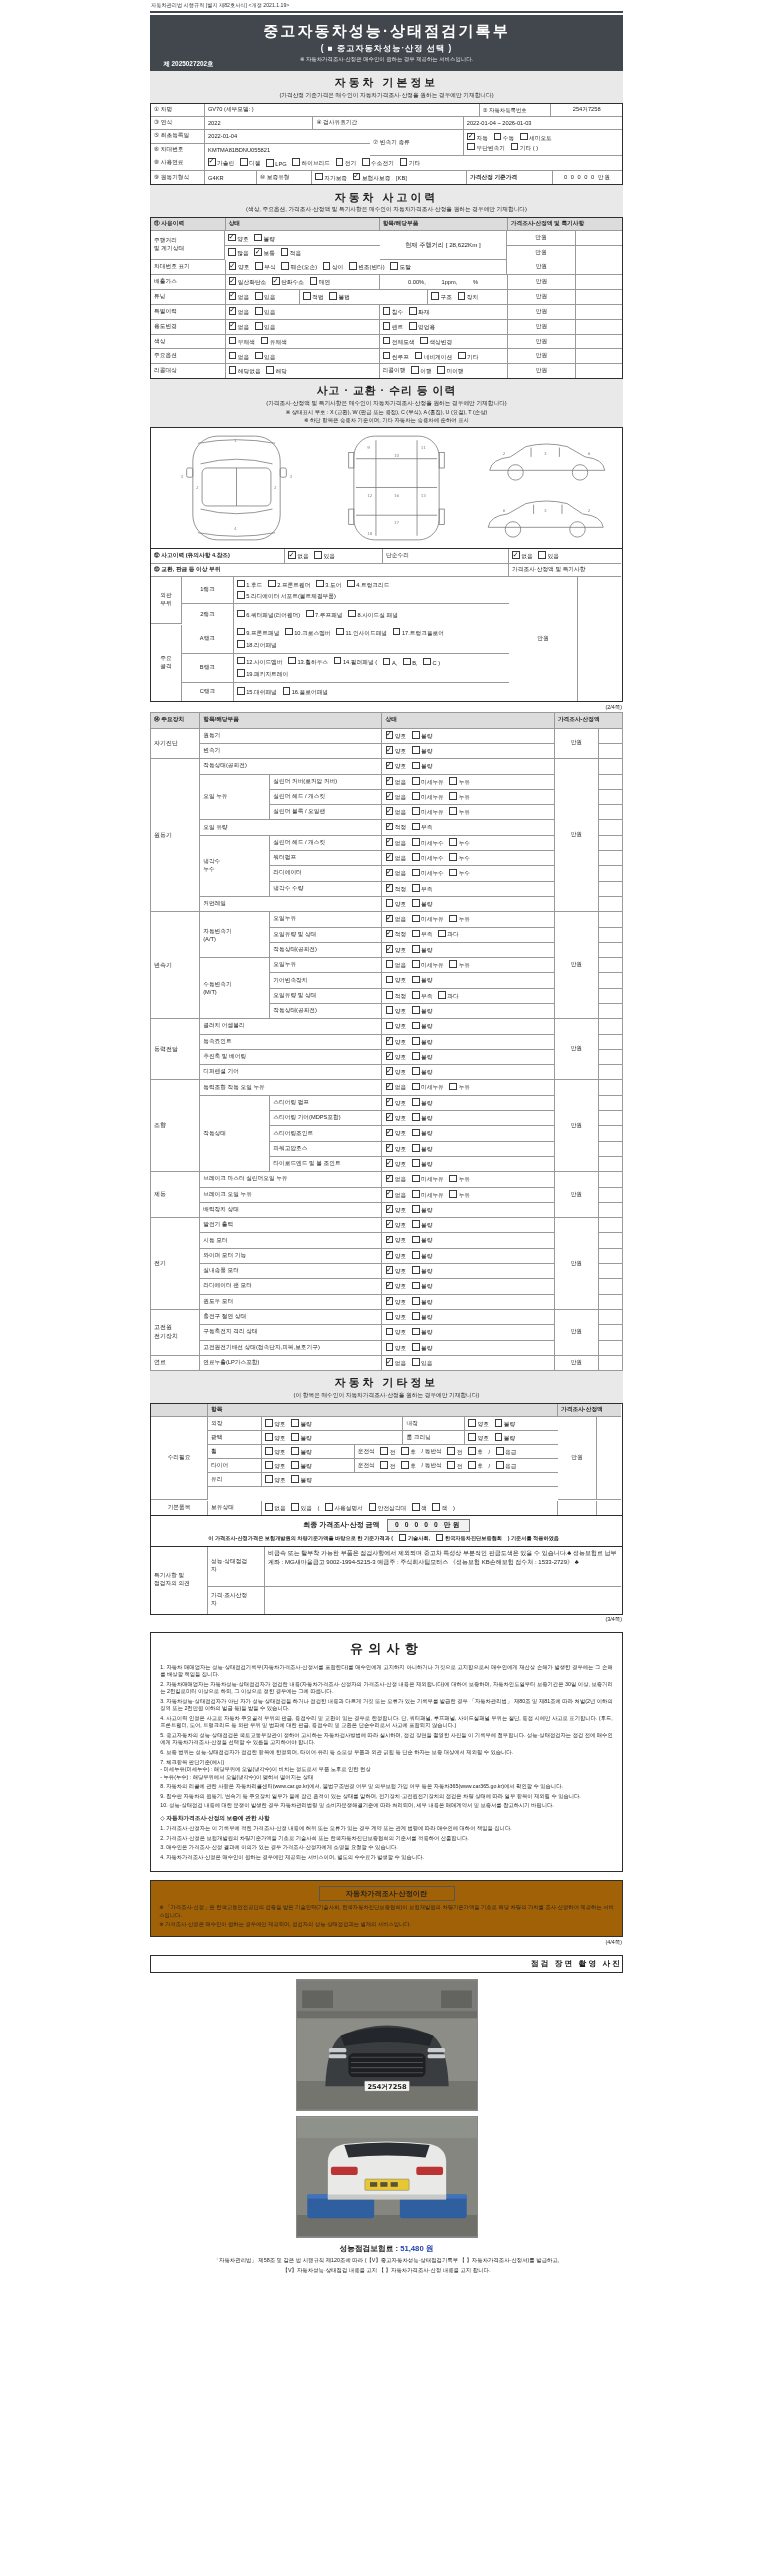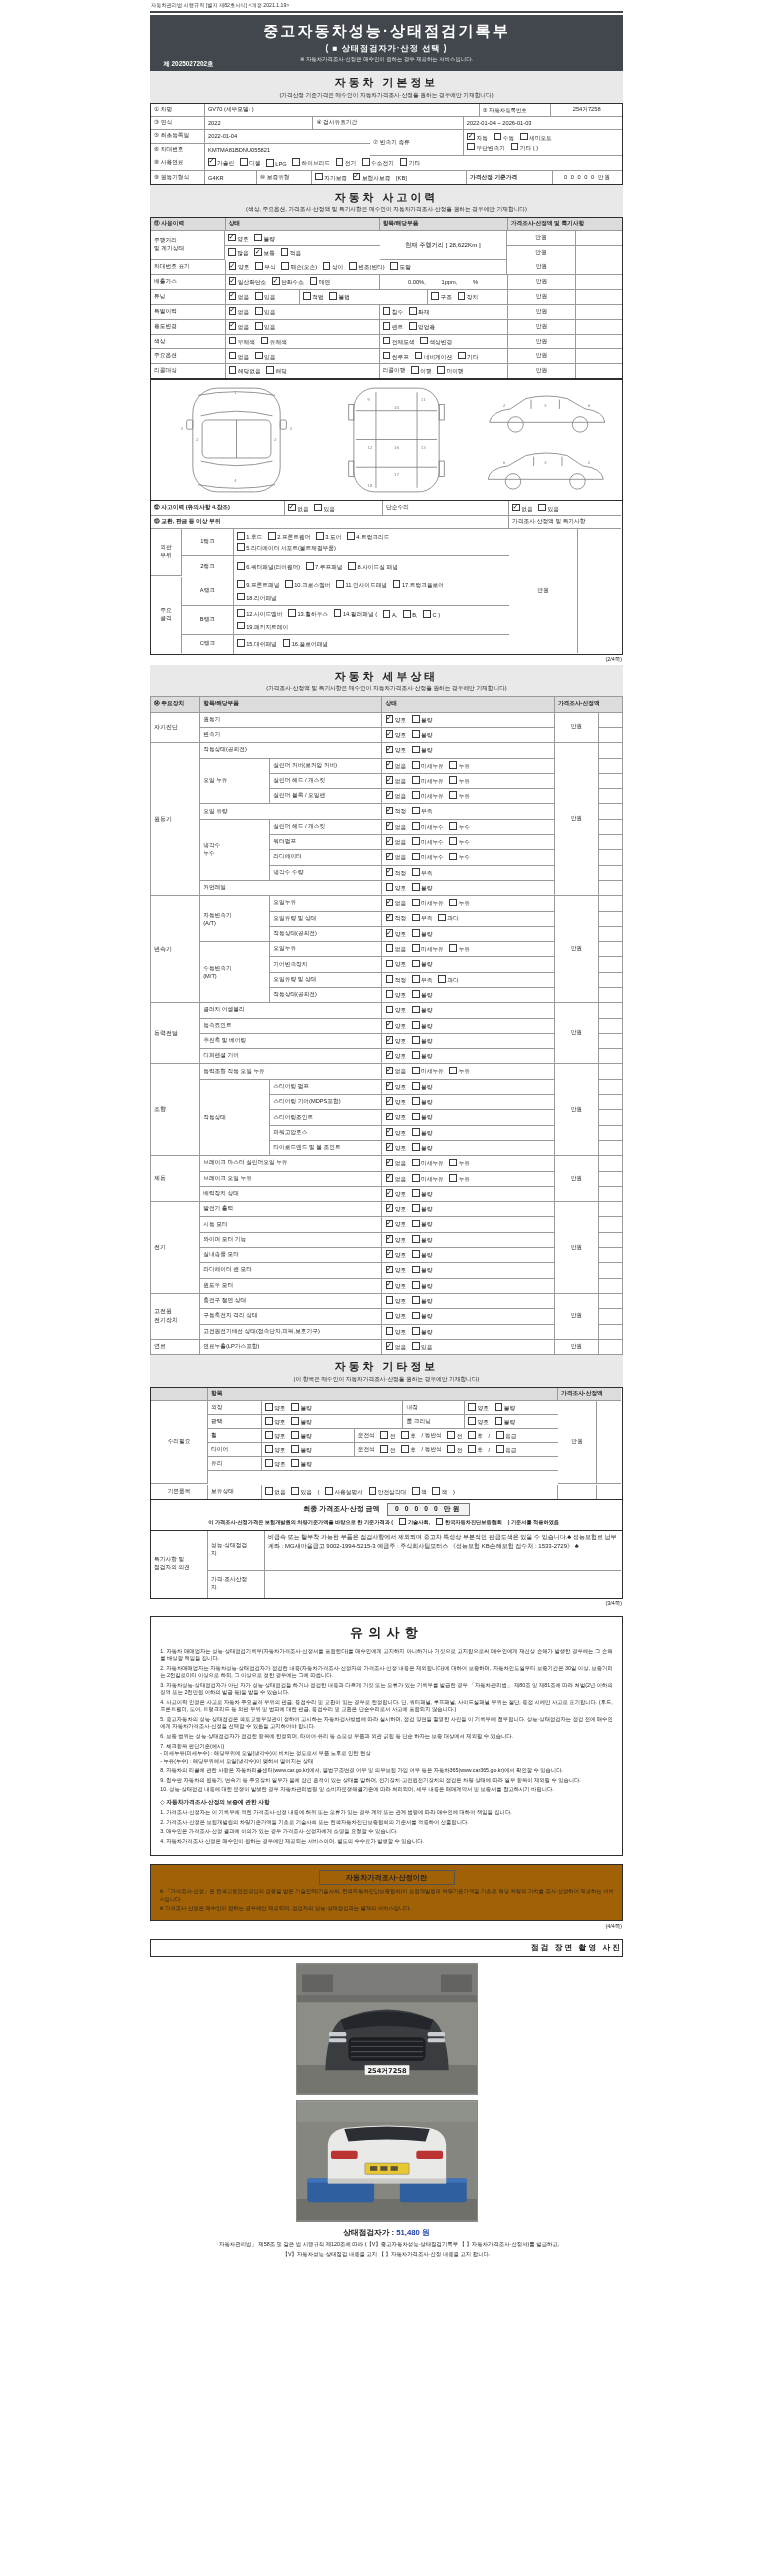--- a/index.html
+++ b/index.html
@@ -59,21 +59,21 @@
 <body>
 
 <div id="canvas">
 <div id="page">
 
   <div class="topnote">자동차관리법 시행규칙 [별지 제82호서식] &lt;개정 2021.1.19&gt;</div>
   <div class="rule"></div>
 
   <div class="mast">
     <div class="t1">중고자동차성능·상태점검기록부</div>
-    <div class="t2">( ■ 상태점검자가·산정 선택 )</div>
+    <div class="t2">( ■ 중고자동차성능·산정 선택 )</div>
     <div class="t3">※ 자동차가격조사·산정은 매수인이 원하는 경우 제공하는 서비스입니다.</div>
     <div class="docno">제 2025027202호</div>
   </div>
 
   <div class="secband">
     <div class="st">자동차 기본정보</div>
     <div class="ss">(가격산정 기준가격은 매수인이 자동차가격조사·산정을 원하는 경우에만 기재합니다)</div>
   </div>
   <div class="tbl">
     <div class="fr">
@@ -279,20 +279,26 @@
       <div class="fc" style="width: 129px; flex-wrap: wrap;">
             <span class="tk">리콜이행</span>
             <span class="tk"><span class="cb"></span>이행</span>
             <span class="tk"><span class="cb"></span>미이행</span>
           </div>
       <div class="fc ctr" style="width:69px">만원</div>
       <div class="fc" style="width:46px"></div>
     </div>
   </div>
 
+  <div class="secband">
+    <div class="st" style="letter-spacing:1px">사고 · 교환 · 수리 등 이력</div>
+    <div class="ss">(가격조사·산정액 및 특기사항은 매수인이 자동차가격조사·산정을 원하는 경우에만 기재합니다)</div>
+    <div class="note">※ 상태표시 부호 : X (교환), W (판금 또는 용접), C (부식), A (흠집), U (요철), T (손상)</div>
+    <div class="note">※ 하단 항목은 승용차 기준이며, 기타 자동차는 승용차에 준하여 표시</div>
+  </div>
   <div class="diagwrap">
     <svg width="149" height="112" viewBox="0 0 290 218">
       <g fill="none" stroke="#777" stroke-width="1.5">
         <rect x="60" y="8" width="170" height="202" rx="48"></rect>
         <path d="M75 62 Q145 44 215 62"></path>
         <path d="M75 150 Q145 168 215 150"></path>
         <rect x="78" y="70" width="134" height="74" rx="10"></rect>
         <line x1="145" y1="70" x2="145" y2="144"></line>
         <rect x="48" y="70" width="12" height="18" rx="3"></rect>
         <rect x="230" y="70" width="12" height="18" rx="3"></rect>
@@ -442,24 +448,20 @@
             </div>
           </div>
         </div>
       </div>
       <div class="fc ctr" style="width:69px;height:124px">만원</div>
       <div class="fc" style="width:43px;height:124px"></div>
     </div>
   </div>
   <div class="pgmark">(2/4쪽)</div>
 
-  <div class="secband">
-    <div class="st">자동차 세부상태</div>
-    <div class="ss">(가격조사·산정액 및 특기사항은 매수인이 자동차가격조사·산정을 원하는 경우에만 기재합니다)</div>
-  </div>
   <table class="det" id="detTable">
     <colgroup>
           <col style="width:49px">
           <col style="width:70px">
           <col style="width:112px">
           <col style="width:172px">
           <col style="width:44px">
           <col style="width:24px">
         </colgroup>
   <tbody>
@@ -915,21 +917,21 @@
       <rect x="232" y="96" width="52" height="16" rx="4" fill="#b33"></rect>
       <rect x="132" y="120" width="86" height="22" rx="2" fill="#e8c832" stroke="#777"></rect>
       <rect x="142" y="126" width="14" height="9" fill="#5a5138"></rect>
       <rect x="162" y="126" width="14" height="9" fill="#5a5138"></rect>
       <rect x="182" y="126" width="14" height="9" fill="#5a5138"></rect>
       <rect x="60" y="150" width="230" height="10" fill="#c9c9c5"></rect>
     </g>
   </svg>
 
   <div class="insfee">
-    <span>상태점검자가 :</span>
+    <span>성능점검보험료 :</span>
     <span style="color:#1f3fae">51,480 원</span>
   </div>
   <div class="botline">「자동차관리법」 제58조 및 같은 법 시행규칙 제120조에 따라 (【V】중고자동차성능·상태점검기록부 【 】자동차가격조사·산정서)를 발급하고,</div>
   <div class="botline">【V】자동차성능·상태점검 내용을 고지 【 】자동차가격조사·산정 내용을 고지 합니다.</div>
 
 </div>
 </div>
 
 
 </body></html>

